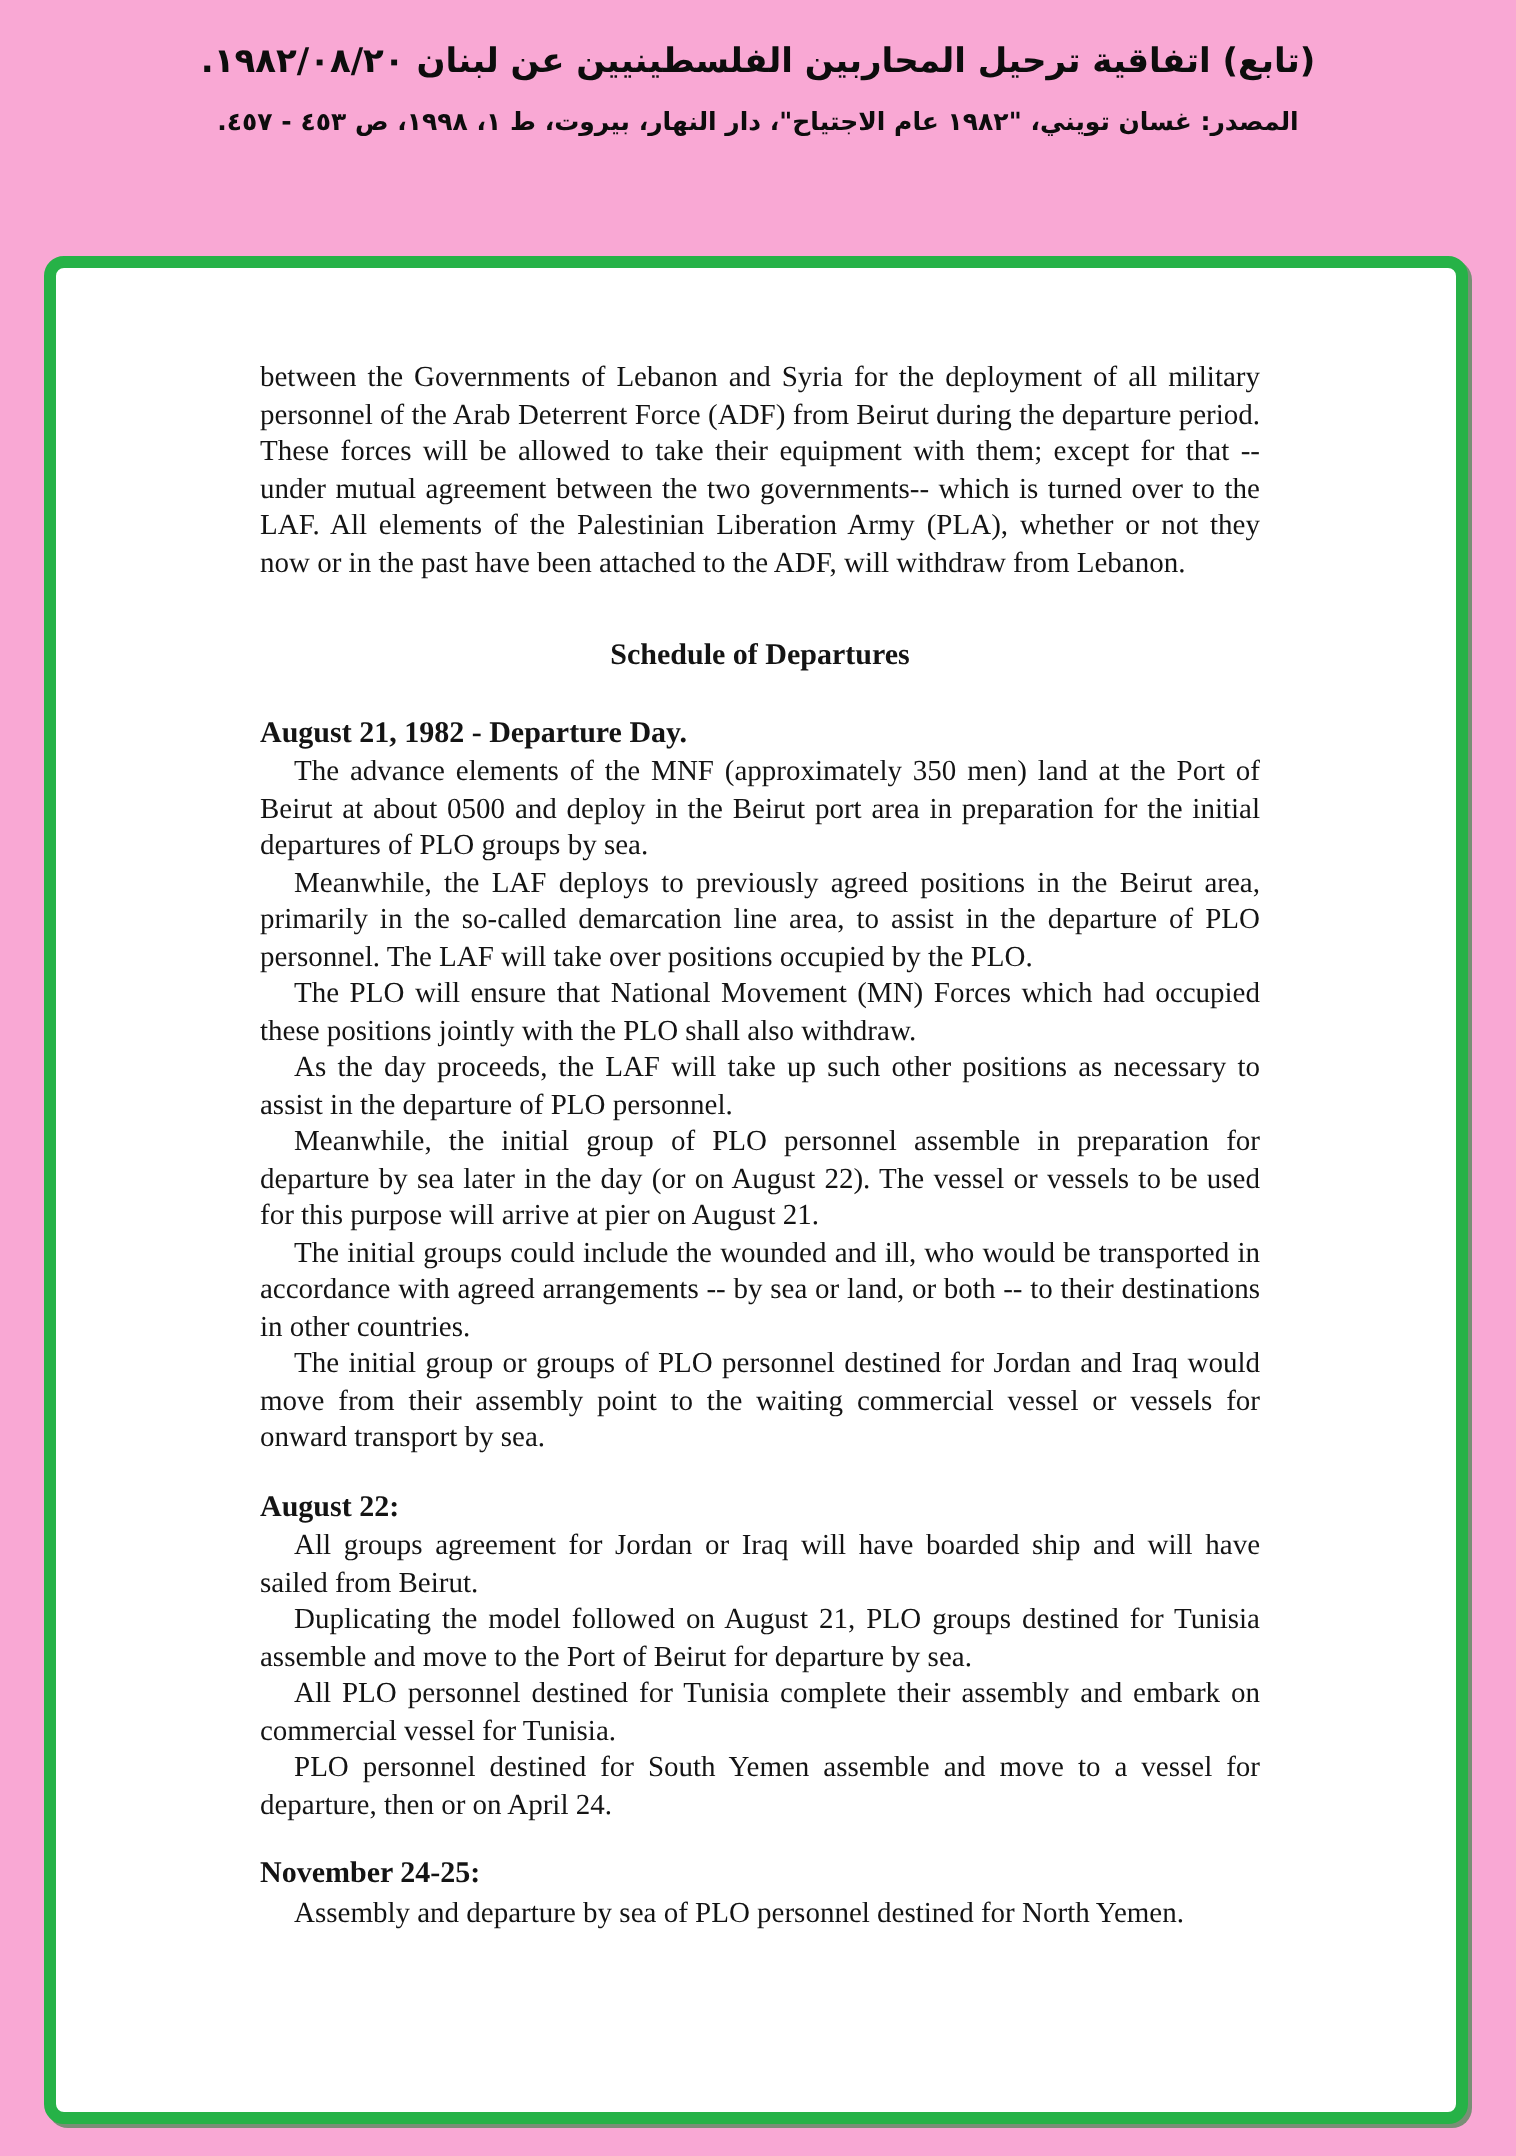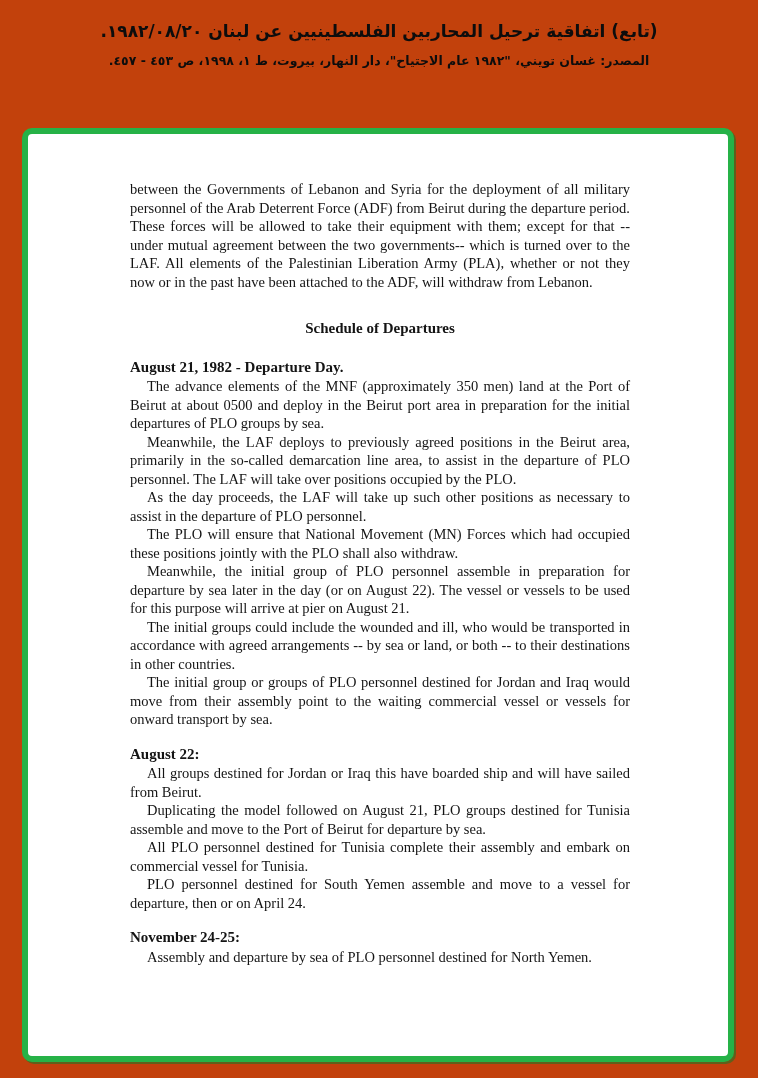--- a/index.html
+++ b/index.html
@@ -4,21 +4,21 @@
 <style>
   html, body {
     margin: 0;
     padding: 0;
     background: #ffffff;
   }
   .page {
     position: relative;
     width: 758px;
     height: 1078px;
-    background: #c2410c;
+    background: #f9a8d4;
     overflow: hidden;
   }
   .arabic-header {
     position: absolute;
     top: 18px;
     left: 0;
     width: 758px;
     text-align: center;
     direction: rtl;
     font-family: "DejaVu Sans", sans-serif;
@@ -100,30 +100,30 @@
   <div class="doc">
 
     <p class="intro-para">between the Governments of Lebanon and Syria for the deployment of all military personnel of the Arab Deterrent Force (ADF) from Beirut during the departure period. These forces will be allowed to take their equipment with them; except for that -- under mutual agreement between the two governments-- which is turned over to the LAF. All elements of the Palestinian Liberation Army (PLA), whether or not they now or in the past have been attached to the ADF, will withdraw from Lebanon.</p>
 
     <p class="section-title">Schedule of Departures</p>
 
     <div class="section first-section">
       <p class="date-heading">August 21, 1982 - Departure Day.</p>
       <p class="para">The advance elements of the MNF (approximately 350 men) land at the Port of Beirut at about 0500 and deploy in the Beirut port area in preparation for the initial departures of PLO groups by sea.</p>
       <p class="para">Meanwhile, the LAF deploys to previously agreed positions in the Beirut area, primarily in the so-called demarcation line area, to assist in the departure of PLO personnel. The LAF will take over positions occupied by the PLO.</p>
+      <p class="para">The PLO will ensure that National Movement (MN) Forces which had occupied these positions jointly with the PLO shall also withdraw.</p>
       <p class="para">As the day proceeds, the LAF will take up such other positions as necessary to assist in the departure of PLO personnel.</p>
-      <p class="para">The PLO will ensure that National Movement (MN) Forces which had occupied these positions jointly with the PLO shall also withdraw.</p>
       <p class="para">Meanwhile, the initial group of PLO personnel assemble in preparation for departure by sea later in the day (or on August 22). The vessel or vessels to be used for this purpose will arrive at pier on August 21.</p>
       <p class="para">The initial groups could include the wounded and ill, who would be transported in accordance with agreed arrangements -- by sea or land, or both -- to their destinations in other countries.</p>
       <p class="para">The initial group or groups of PLO personnel destined for Jordan and Iraq would move from their assembly point to the waiting commercial vessel or vessels for onward transport by sea.</p>
     </div>
 
     <div class="section">
       <p class="date-heading">August 22:</p>
-      <p class="para">All groups destined for Jordan or Iraq this have boarded ship and will have sailed from Beirut.</p>
+      <p class="para">All groups agreement for Jordan or Iraq will have boarded ship and will have sailed from Beirut.</p>
       <p class="para">Duplicating the model followed on August 21, PLO groups destined for Tunisia assemble and move to the Port of Beirut for departure by sea.</p>
     </div>
 
     <div class="section">
       <p class="para">All PLO personnel destined for Tunisia complete their assembly and embark on commercial vessel for Tunisia.</p>
       <p class="para">PLO personnel destined for South Yemen assemble and move to a vessel for departure, then or on April 24.</p>
     </div>
 
     <div class="section">
       <p class="date-heading">November 24-25:</p>

